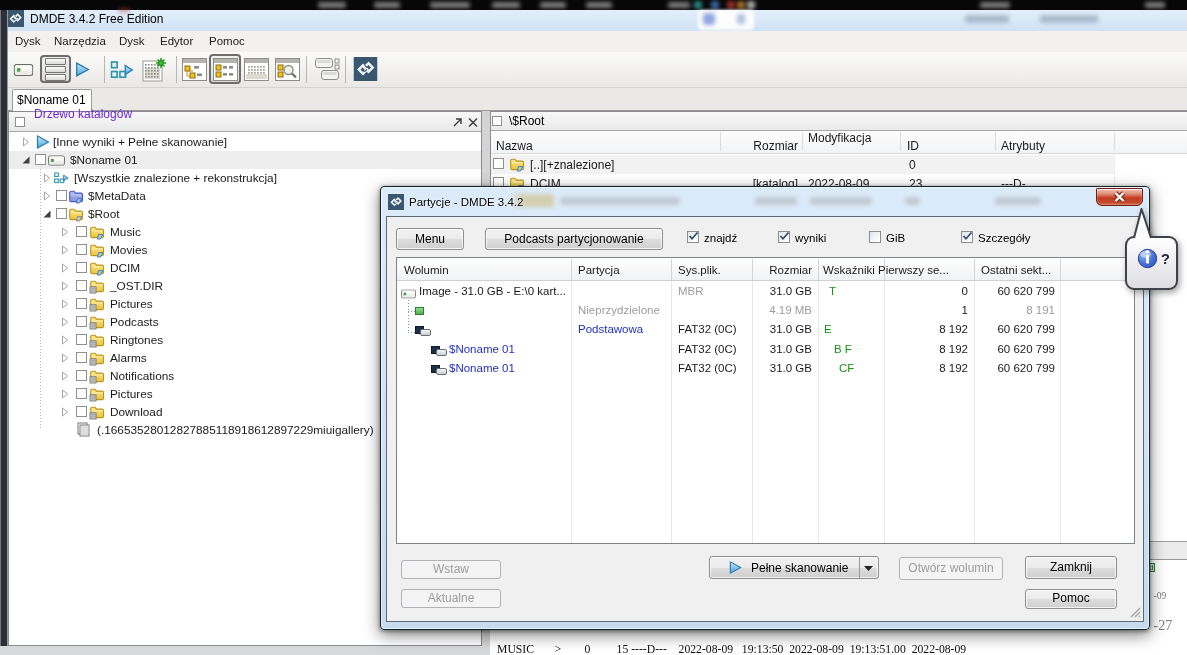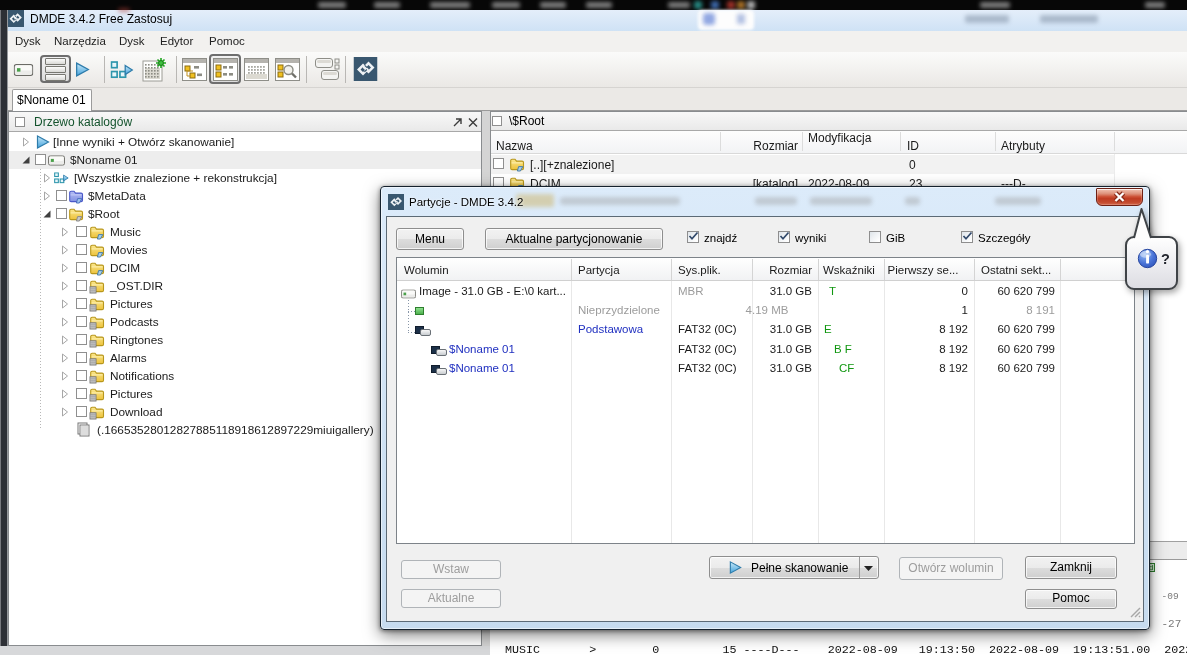--- a/index.html
+++ b/index.html
@@ -3,21 +3,21 @@
 <meta charset="utf-8">
 <style>
   * { margin:0; padding:0; box-sizing:border-box; }
   html,body { width:1187px; height:655px; overflow:hidden; background:#fff;
     font-family:"Liberation Sans", sans-serif; }
   #stage { position:absolute; left:0; top:0; width:1187px; height:655px; overflow:hidden; }
   .abs { position:absolute; }
   .txt { position:absolute; white-space:pre; font-size:11.5px; color:#1a1a1a; }
   .t11 { font-size:11.8px; }
   .t12 { font-size:12px; }
-  .mono { font-family:Liberation Mono, monospace; font-size:11.7px; white-space:pre;margin-left:8px; }
+  .mono { font-family:Liberation Serif, serif; font-size:11.7px; white-space:pre; }
   .cb { position:absolute; background:#fff; border:1px solid #8f8f8f; }
   .blur { filter:blur(2px); }
   .sep { position:absolute; width:1px; background:#b9b7b4; }
 </style>
 </head>
 <body>
 <div id="stage">
 
 <svg width="0" height="0" style="position:absolute">
 <defs>
@@ -97,21 +97,21 @@
 <div class="abs blur" style="left:694px;top:1px;width:8px;height:8px;background:#2fa8a0;opacity:.8;border-radius:2px"></div>
 <div class="abs blur" style="left:711px;top:1px;width:8px;height:8px;background:#4a7fd0;opacity:.8;border-radius:2px"></div>
 <div class="abs blur" style="left:727px;top:1px;width:8px;height:8px;background:#c03a30;opacity:.8;border-radius:2px"></div>
 <div class="abs blur" style="left:737px;top:1px;width:8px;height:8px;background:#d08a30;opacity:.8;border-radius:2px"></div>
 <div class="abs blur" style="left:747px;top:1px;width:8px;height:8px;background:#d8d8d8;opacity:.8;border-radius:2px"></div>
 
 <div class="abs" style="left:0;top:10px;width:1187px;height:21px;background:linear-gradient(#e4eefa,#cfe2f5)"></div>
 <svg class="abs" style="left:7px;top:10px" width="17" height="17" viewBox="0 0 24 24">
       <use href="#dmdeLogo"></use>
     </svg>
-<div class="txt" style="left:30px;top:12px;font-size:12px;color:#000">DMDE 3.4.2 Free Zastosuj</div>
+<div class="txt" style="left:30px;top:12px;font-size:12px;color:#000">DMDE 3.4.2 Free Edition</div>
 
 <div class="abs blur" style="left:118px;top:8px;width:12px;height:3.5px;background:#b04038;opacity:.55;border-radius:2px"></div>
 <div class="abs" style="left:698px;top:10px;width:56px;height:20px;background:#fdfdfd;border-radius:4px;filter:blur(1.5px)"></div>
 <div class="abs blur" style="left:703px;top:13px;width:12px;height:12px;background:#4a6fd0;opacity:.6;border-radius:3px"></div>
 <div class="abs blur" style="left:737px;top:14px;width:8px;height:10px;background:#6a86c8;opacity:.5"></div>
 <div class="abs blur" style="left:965px;top:15px;width:44px;height:8px;background:#8494a8;opacity:.55;border-radius:2px"></div>
 <div class="abs blur" style="left:1040px;top:15px;width:58px;height:8px;background:#8494a8;opacity:.55;border-radius:2px"></div>
 
 <div class="abs" style="left:0;top:31px;width:1187px;height:21px;background:#f2f1ef"></div>
 <div class="txt" style="left:15px;top:35px;color:#222">Dysk</div>
@@ -251,37 +251,37 @@
 <div class="txt t12" style="left:17px;top:93px;color:#000">$Noname 01</div>
 
 <div class="abs" style="left:0;top:10px;width:8px;height:645px;background:linear-gradient(90deg,#77797e 0,#77797e 1px,#2d3036 1px,#2d3036 7px,#95989c 7px)"></div>
 
 <div class="abs" style="left:482px;top:111px;width:8px;height:544px;background:#d4d4d4"></div>
 <div class="abs" style="left:0px;top:646px;width:490px;height:9px;background:#d7d8da"></div>
 
 <div class="abs" style="left:8px;top:111px;width:474px;height:535px;background:#fff;border:1px solid #898c8f"></div>
 <div class="abs" style="left:9px;top:112px;width:472px;height:20px;background:linear-gradient(#f8f8f8,#e9e9e9);border-bottom:1px solid #a8a8a8"></div>
 <div class="cb" style="left:15px;top:117px;width:10px;height:10px"></div>
-<div class="txt t12" style="left:34px;top:115px;color:#14532d">Drzewo katalogów</div>
+<div class="txt t12" style="left:34px;top:107px;color:#6d28d9">Drzewo katalogów</div>
 <svg class="abs" style="left:452px;top:117px" width="12" height="11">
       <path d="M2 9 L9 2 M4 2 h5 v5" stroke="#3c3c3c" stroke-width="1.4" fill="none"></path>
     </svg>
 <svg class="abs" style="left:467px;top:117px" width="12" height="11">
       <path d="M2 1.5 L10 9.5 M10 1.5 L2 9.5" stroke="#3c3c3c" stroke-width="1.4" fill="none"></path>
     </svg>
 
 <div id="tree">
 <div class="abs" style="left:40px;top:169px;width:1px;height:260px;background-image:linear-gradient(#b8b8b8 1px, transparent 1px);background-size:1px 3px"></div>
 <svg class="abs" style="left:22px;top:137px" width="8" height="10">
         <path d="M1.5 1 L6.5 5 L1.5 9z" fill="#fff" stroke="#a7a7a7"></path>
       </svg>
 <svg class="abs" style="left:35px;top:134px" width="16" height="16" viewBox="0 0 16 16">
         <use href="#playT"></use>
       </svg>
-<div class="txt t11" style="left:53px;top:135px">[Inne wyniki + Otwórz skanowanie]</div>
+<div class="txt t11" style="left:53px;top:135px">[Inne wyniki + Pełne skanowanie]</div>
 <div class="abs" style="left:9px;top:151px;width:472px;height:18px;background:#ededed"></div>
 <svg class="abs" style="left:22px;top:155px" width="9" height="10">
         <path d="M7.5 1.5 V8.5 H0.5z" fill="#404040"></path>
       </svg>
 <div class="cb" style="left:35px;top:154px;width:11px;height:11px"></div>
 <svg class="abs" style="left:48px;top:155px" width="17" height="11" viewBox="0 0 18 11">
         <use href="#diskI"></use>
       </svg>
 <div class="txt t11" style="left:70px;top:153px">$Noname 01</div>
 <svg class="abs" style="left:43px;top:173px" width="8" height="10">
@@ -433,21 +433,21 @@
 <div class="txt t12" style="left:530px;top:177px">DCIM</div>
 <div class="txt t12" style="left:718px;top:177px;width:80px;text-align:right">[katalog]</div>
 <div class="txt t12" style="left:808px;top:177px">2022-08-09</div>
 <div class="txt t12" style="left:909px;top:177px">23</div>
 <div class="txt t12" style="left:1001px;top:177px">---D-...</div>
 
 <div class="abs" style="left:490px;top:541px;width:697px;height:19px;background:#ececec;border-top:1px solid #a0a0a0;border-bottom:1px solid #9a9a9a"></div>
 <div class="abs" style="left:490px;top:561px;width:697px;height:94px;background:#fff"></div>
 <div class="abs" style="left:1147px;top:563px;width:8px;height:9px;background:#cfe8cf;border:1px solid #2e7e2e;font-size:8px;color:#1e6e1e;line-height:8px;padding-left:1px">d</div>
 <div class="mono abs" style="left:1153.5px;top:590.5px;color:#7a7a7a;font-size:9.5px">-09</div>
-<div class="mono abs" style="left:1153.5px;top:618px;color:#7a7a7a;font-size:11px">-27</div>
+<div class="mono abs" style="left:1153.5px;top:618px;color:#7a7a7a;font-size:14px">-27</div>
 <div class="mono abs" style="left:497px;top:643px;color:#111">MUSIC       &gt;        0         15 ----D---    2022-08-09   19:13:50  2022-08-09  19:13:51.00  2022-08-09</div>
 
 <div id="dialog">
 <div class="abs" style="left:380px;top:186px;width:770px;height:444px;border-radius:4px;background:linear-gradient(#dcebfa,#c6dbef);border:1px solid #16222e;box-shadow:0 5px 16px rgba(0,0,0,.5),0 1px 4px rgba(0,0,0,.45),inset 0 0 0 1px rgba(255,255,255,.55)"></div>
 <div class="abs blur" style="left:516px;top:194px;width:38px;height:13px;background:#c9a84c;opacity:.42;border-radius:2px"></div>
 <div class="abs blur" style="left:560px;top:197px;width:120px;height:8px;background:#9a9a9a;opacity:.4;border-radius:3px"></div>
 <div class="abs blur" style="left:755px;top:197px;width:42px;height:8px;background:#9a9a9a;opacity:.4;border-radius:3px"></div>
 <div class="abs blur" style="left:810px;top:197px;width:62px;height:8px;background:#9a9a9a;opacity:.4;border-radius:3px"></div>
 <div class="abs blur" style="left:905px;top:197px;width:15px;height:8px;background:#9a9a9a;opacity:.4;border-radius:3px"></div>
 <div class="abs blur" style="left:995px;top:197px;width:46px;height:8px;background:#9a9a9a;opacity:.4;border-radius:3px"></div>
@@ -455,21 +455,21 @@
         <use href="#dmdeLogo"></use>
       </svg>
 <div class="txt" style="left:409px;top:196px;color:#000;text-shadow:0 0 3px #fff">Partycje - DMDE 3.4.2</div>
 <div class="abs" style="left:1096px;top:188px;width:47px;height:18px;border:1px solid #6e2014;border-radius:1px 1px 6px 6px;background:linear-gradient(180deg,#f2c4b4 0%,#dd9079 30%,#cd5136 48%,#bf3c22 60%,#c3492e 82%,#d3674a 100%);box-shadow:inset 0 1px 0 rgba(255,255,255,.6),inset 0 0 0 1px rgba(255,255,255,.2)"></div>
 <svg class="abs" style="left:1112px;top:191px" width="15" height="12">
         <path d="M3.5 2 L11.5 10 M11.5 2 L3.5 10" stroke="#8a2d1c" stroke-width="4.6" fill="none"></path>
         <path d="M3.5 2 L11.5 10 M11.5 2 L3.5 10" stroke="#fff" stroke-width="2.3" fill="none"></path>
       </svg>
 <div class="abs" style="left:386px;top:216px;width:758px;height:406px;background:#f0f0f0;border:1px solid #5c6a76"></div>
 <div class="abs" style="left:396px;top:228px;width:68px;height:22px;border:1px solid #8e8e8e;border-radius:3px;background:linear-gradient(#f2f2f2 0%,#ebebeb 50%,#dddddd 50%,#cfcfcf 100%);box-shadow:inset 0 0 0 1px rgba(255,255,255,.75);color:#000;font-size:12px;text-align:center;line-height:20px;font-size:12px">Menu</div>
-<div class="abs" style="left:485px;top:228px;width:178px;height:22px;border:1px solid #8e8e8e;border-radius:3px;background:linear-gradient(#f2f2f2 0%,#ebebeb 50%,#dddddd 50%,#cfcfcf 100%);box-shadow:inset 0 0 0 1px rgba(255,255,255,.75);color:#000;font-size:12px;text-align:center;line-height:20px;font-size:12px">Aktualne partycjonowanie</div>
+<div class="abs" style="left:485px;top:228px;width:178px;height:22px;border:1px solid #8e8e8e;border-radius:3px;background:linear-gradient(#f2f2f2 0%,#ebebeb 50%,#dddddd 50%,#cfcfcf 100%);box-shadow:inset 0 0 0 1px rgba(255,255,255,.75);color:#000;font-size:12px;text-align:center;line-height:20px;font-size:12px">Podcasts partycjonowanie</div>
 <div style="position:absolute;width:12px;height:12px;border:1px solid #8e8e8e;background:linear-gradient(135deg,#dee4e9 0%,#eef1f4 40%,#ffffff 90%);left:687px;top:231px">
         <svg style="position:absolute;left:-1px;top:-2px" width="13" height="13">
           <path d="M2.5 6 L5 8.8 L10.5 2.5" stroke="#31496b" stroke-width="1.7" fill="none"></path>
         </svg>
       </div>
 <div class="txt" style="left:704px;top:231.5px;color:#000;font-size:11.5px">znajdź</div>
 <div style="position:absolute;width:12px;height:12px;border:1px solid #8e8e8e;background:linear-gradient(135deg,#dee4e9 0%,#eef1f4 40%,#ffffff 90%);left:778px;top:231px">
         <svg style="position:absolute;left:-1px;top:-2px" width="13" height="13">
           <path d="M2.5 6 L5 8.8 L10.5 2.5" stroke="#31496b" stroke-width="1.7" fill="none"></path>
         </svg>
@@ -497,37 +497,37 @@
 <div class="abs" style="left:884px;top:281px;width:1px;height:262px;background:#e8e8e8"></div>
 <div class="abs" style="left:974px;top:259px;width:1px;height:21px;background:#d4d4d4"></div>
 <div class="abs" style="left:974px;top:281px;width:1px;height:262px;background:#e8e8e8"></div>
 <div class="abs" style="left:1060px;top:259px;width:1px;height:21px;background:#d4d4d4"></div>
 <div class="abs" style="left:1060px;top:281px;width:1px;height:262px;background:#e8e8e8"></div>
 <div class="txt" style="left:404px;top:264px">Wolumin</div>
 <div class="txt" style="left:578px;top:264px">Partycja</div>
 <div class="txt" style="left:678px;top:264px">Sys.plik.</div>
 <div class="txt" style="left:722px;top:264px;width:90px;text-align:right">Rozmiar</div>
 <div class="txt" style="left:823px;top:264px">Wskaźniki</div>
-<div class="txt" style="left:878px;top:264px;width:90px;text-align:center">Pierwszy se...</div>
+<div class="txt" style="left:878px;top:264px;width:90px;text-align:left">Pierwszy se...</div>
 <div class="txt" style="left:981px;top:264px">Ostatni sekt...</div>
 <svg class="abs" style="left:401px;top:289px" width="15" height="10" viewBox="0 0 18 11">
         <use href="#diskI"></use>
       </svg>
 <div class="txt" style="left:419px;top:285px">Image - 31.0 GB - E:\0 kart...</div>
 <div class="txt" style="left:678px;top:285px;color:#9c9c9c">MBR</div>
 <div class="txt" style="left:722px;top:285px;width:90px;text-align:right">31.0 GB</div>
 <div class="txt" style="left:829px;top:285px;color:#119711">T</div>
 <div class="txt" style="left:878px;top:285px;width:90px;text-align:right">0</div>
 <div class="txt" style="left:965px;top:285px;width:90px;text-align:right">60 620 799</div>
 <div class="abs" style="left:408px;top:300px;width:1px;height:32px;background-image:linear-gradient(#8896a8 1px,transparent 1px);background-size:1px 3px"></div>
 <div class="abs" style="left:408px;top:311px;width:7px;height:1px;background-image:linear-gradient(90deg,#8896a8 1px,transparent 1px);background-size:3px 1px"></div>
 <div class="abs" style="left:408px;top:332px;width:7px;height:1px;background-image:linear-gradient(90deg,#8896a8 1px,transparent 1px);background-size:3px 1px"></div>
 <div class="abs" style="left:415px;top:307px;width:9px;height:8px;background:linear-gradient(#8ee08e,#4eb04e);border:1px solid #2e7e2e"></div>
 <div class="txt" style="left:578px;top:304px;color:#9c9c9c">Nieprzydzielone</div>
-<div class="txt" style="left:722px;top:304px;width:90px;text-align:center;color:#9c9c9c">4.19 MB</div>
+<div class="txt" style="left:722px;top:304px;width:90px;text-align:right;color:#9c9c9c">4.19 MB</div>
 <div class="txt" style="left:878px;top:304px;width:90px;text-align:right">1</div>
 <div class="txt" style="left:965px;top:304px;width:90px;text-align:right;color:#9c9c9c">8 191</div>
 <div class="abs" style="left:415px;top:326px;width:9px;height:8px;background:#1c3048;border:1px solid #101c2c"></div>
       <div class="abs" style="left:420px;top:329px;width:11px;height:7px;background:linear-gradient(#f8f8f8,#c8ccd0);border:1px solid #6a7076;border-radius:2px"></div>
 <div class="txt" style="left:578px;top:323px;color:#2030c0">Podstawowa</div>
 <div class="txt" style="left:678px;top:323px">FAT32 (0C)</div>
 <div class="txt" style="left:722px;top:323px;width:90px;text-align:right">31.0 GB</div>
 <div class="txt" style="left:824px;top:323px;color:#119711">E</div>
 <div class="txt" style="left:878px;top:323px;width:90px;text-align:right">8 192</div>
 <div class="txt" style="left:965px;top:323px;width:90px;text-align:right">60 620 799</div>

